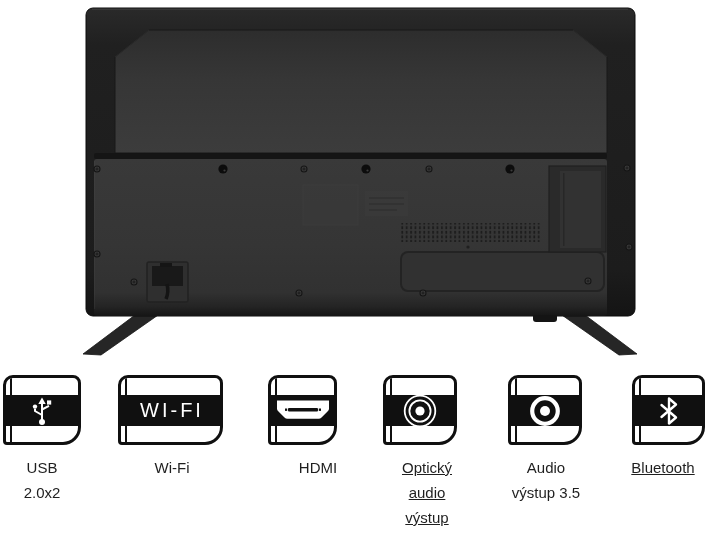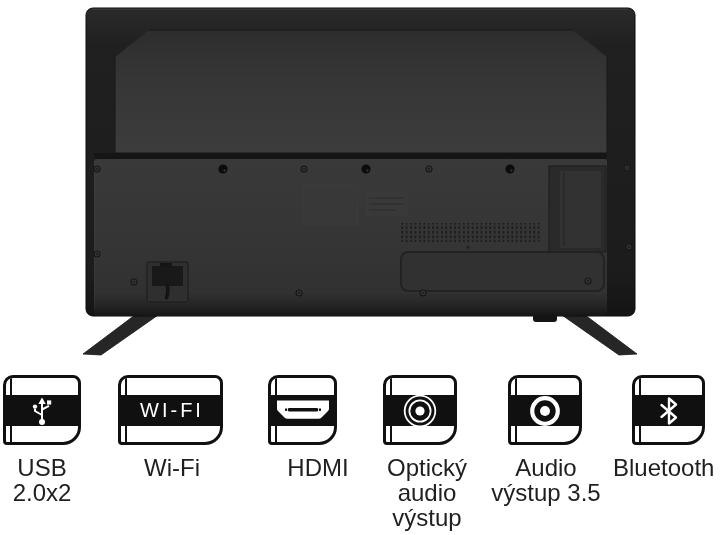--- a/index.html
+++ b/index.html
@@ -10,29 +10,29 @@
   
   .icon-box{position:absolute;top:375px;height:70px;background:#ffffff;
             border:3px solid #101010;border-radius:10px 8px 18px 4px;
             box-sizing:border-box;overflow:hidden;}
   .spine{position:absolute;left:4px;top:0;bottom:0;width:2px;background:#101010;}
   .band{position:absolute;left:0;right:0;top:17px;height:31px;background:#101010;
         display:flex;align-items:center;justify-content:center;}
   .band svg{display:block;}
   .wifi-text{color:#ffffff;font-size:20px;letter-spacing:3px;padding-left:3px;
              font-family:"Liberation Sans",sans-serif;}
-  .label{position:absolute;top:455px;font-size:24px;line-height:25px;color:#1f1f1f;
+  .label{position:absolute;top:455px;font-size:15px;line-height:25px;color:#1f1f1f;
          text-align:center;white-space:pre-line;}
   
   .f-usb  .icon-box{left:3px;width:78px;}      .f-usb  .label{left:0px;width:84px;}
   .f-wifi .icon-box{left:118px;width:105px;}   .f-wifi .label{left:122px;width:100px;}
   .f-hdmi .icon-box{left:268px;width:69px;}    .f-hdmi .label{left:268px;width:100px;}
-  .f-opt  .icon-box{left:383px;width:74px;}    .f-opt  .label{left:377px;width:100px;}
+  .f-opt  .icon-box{left:383px;width:74px;}    .f-opt  .label{left:377px;width:100px;text-decoration:underline;}
   .f-aud  .icon-box{left:508px;width:74px;}    .f-aud  .label{left:486px;width:120px;}
-  .f-bt   .icon-box{left:632px;width:73px;}    .f-bt   .label{left:613px;width:100px;}
+  .f-bt   .icon-box{left:632px;width:73px;}    .f-bt   .label{left:613px;width:100px;text-decoration:underline;}
 </style>
 </head>
 <body>
 
 <div id="canvas">
 
   <svg id="tv-svg" width="720" height="372" viewBox="0 0 720 372" xmlns="http://www.w3.org/2000/svg">
     <defs>
       <linearGradient id="gFrame" x1="0" y1="0" x2="0" y2="1">
         <stop offset="0" stop-color="#2a2a2a"></stop>

